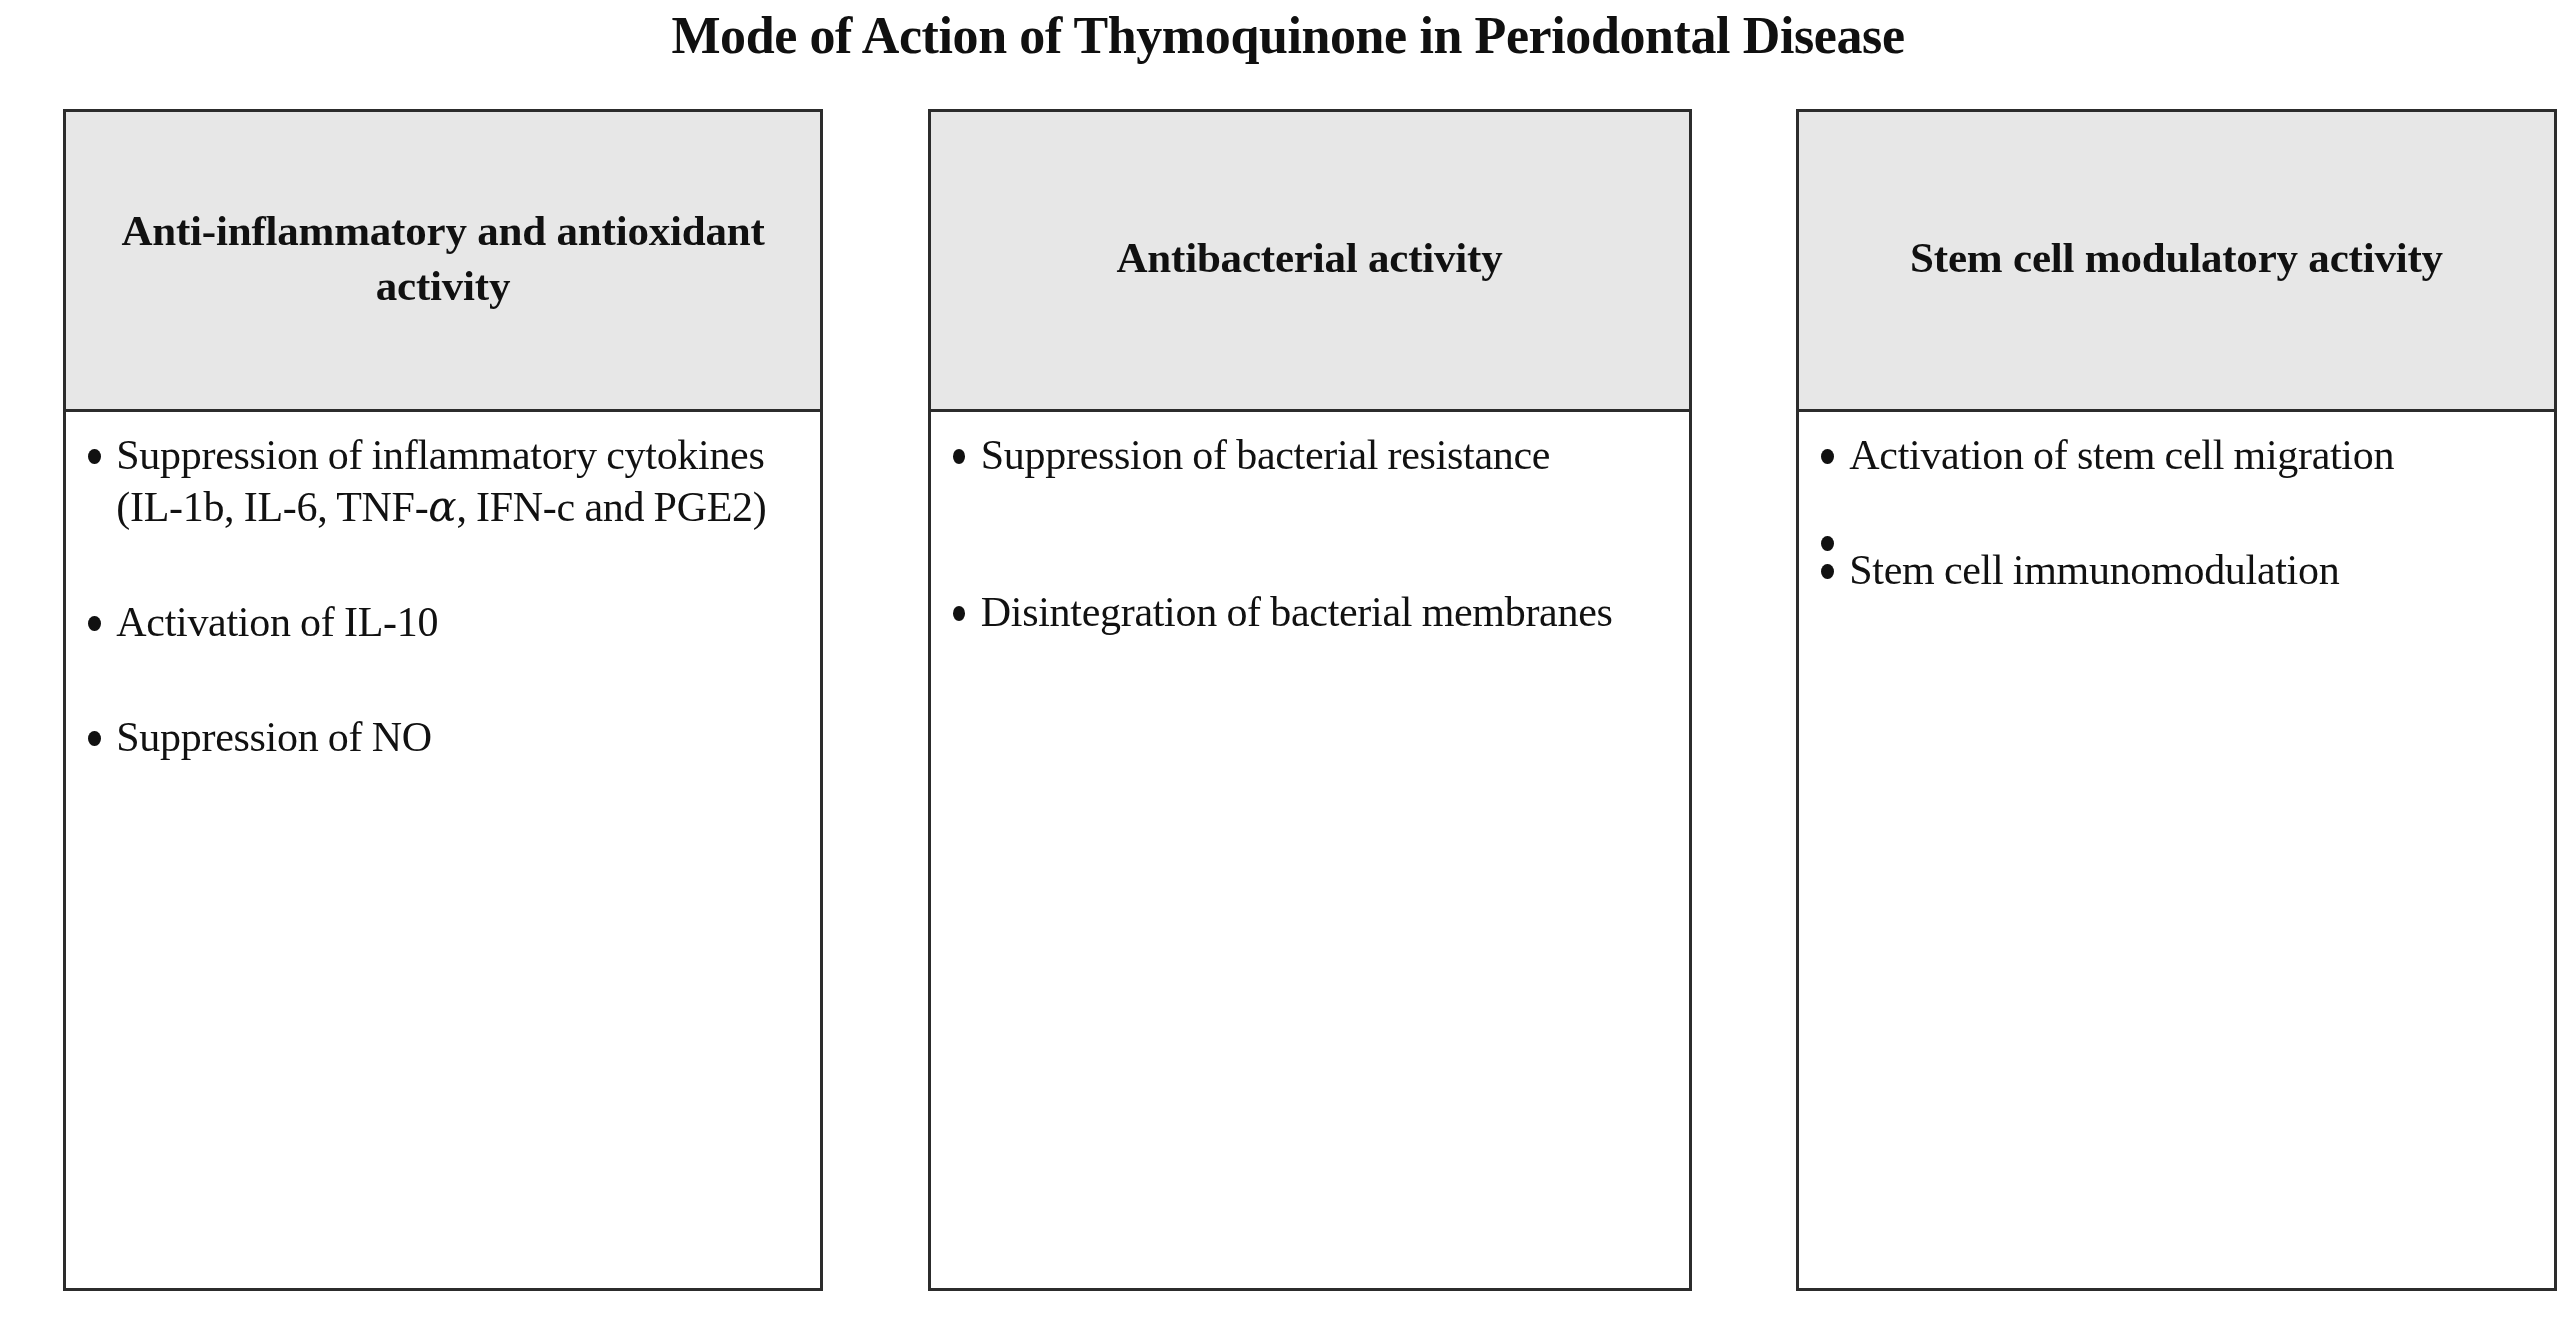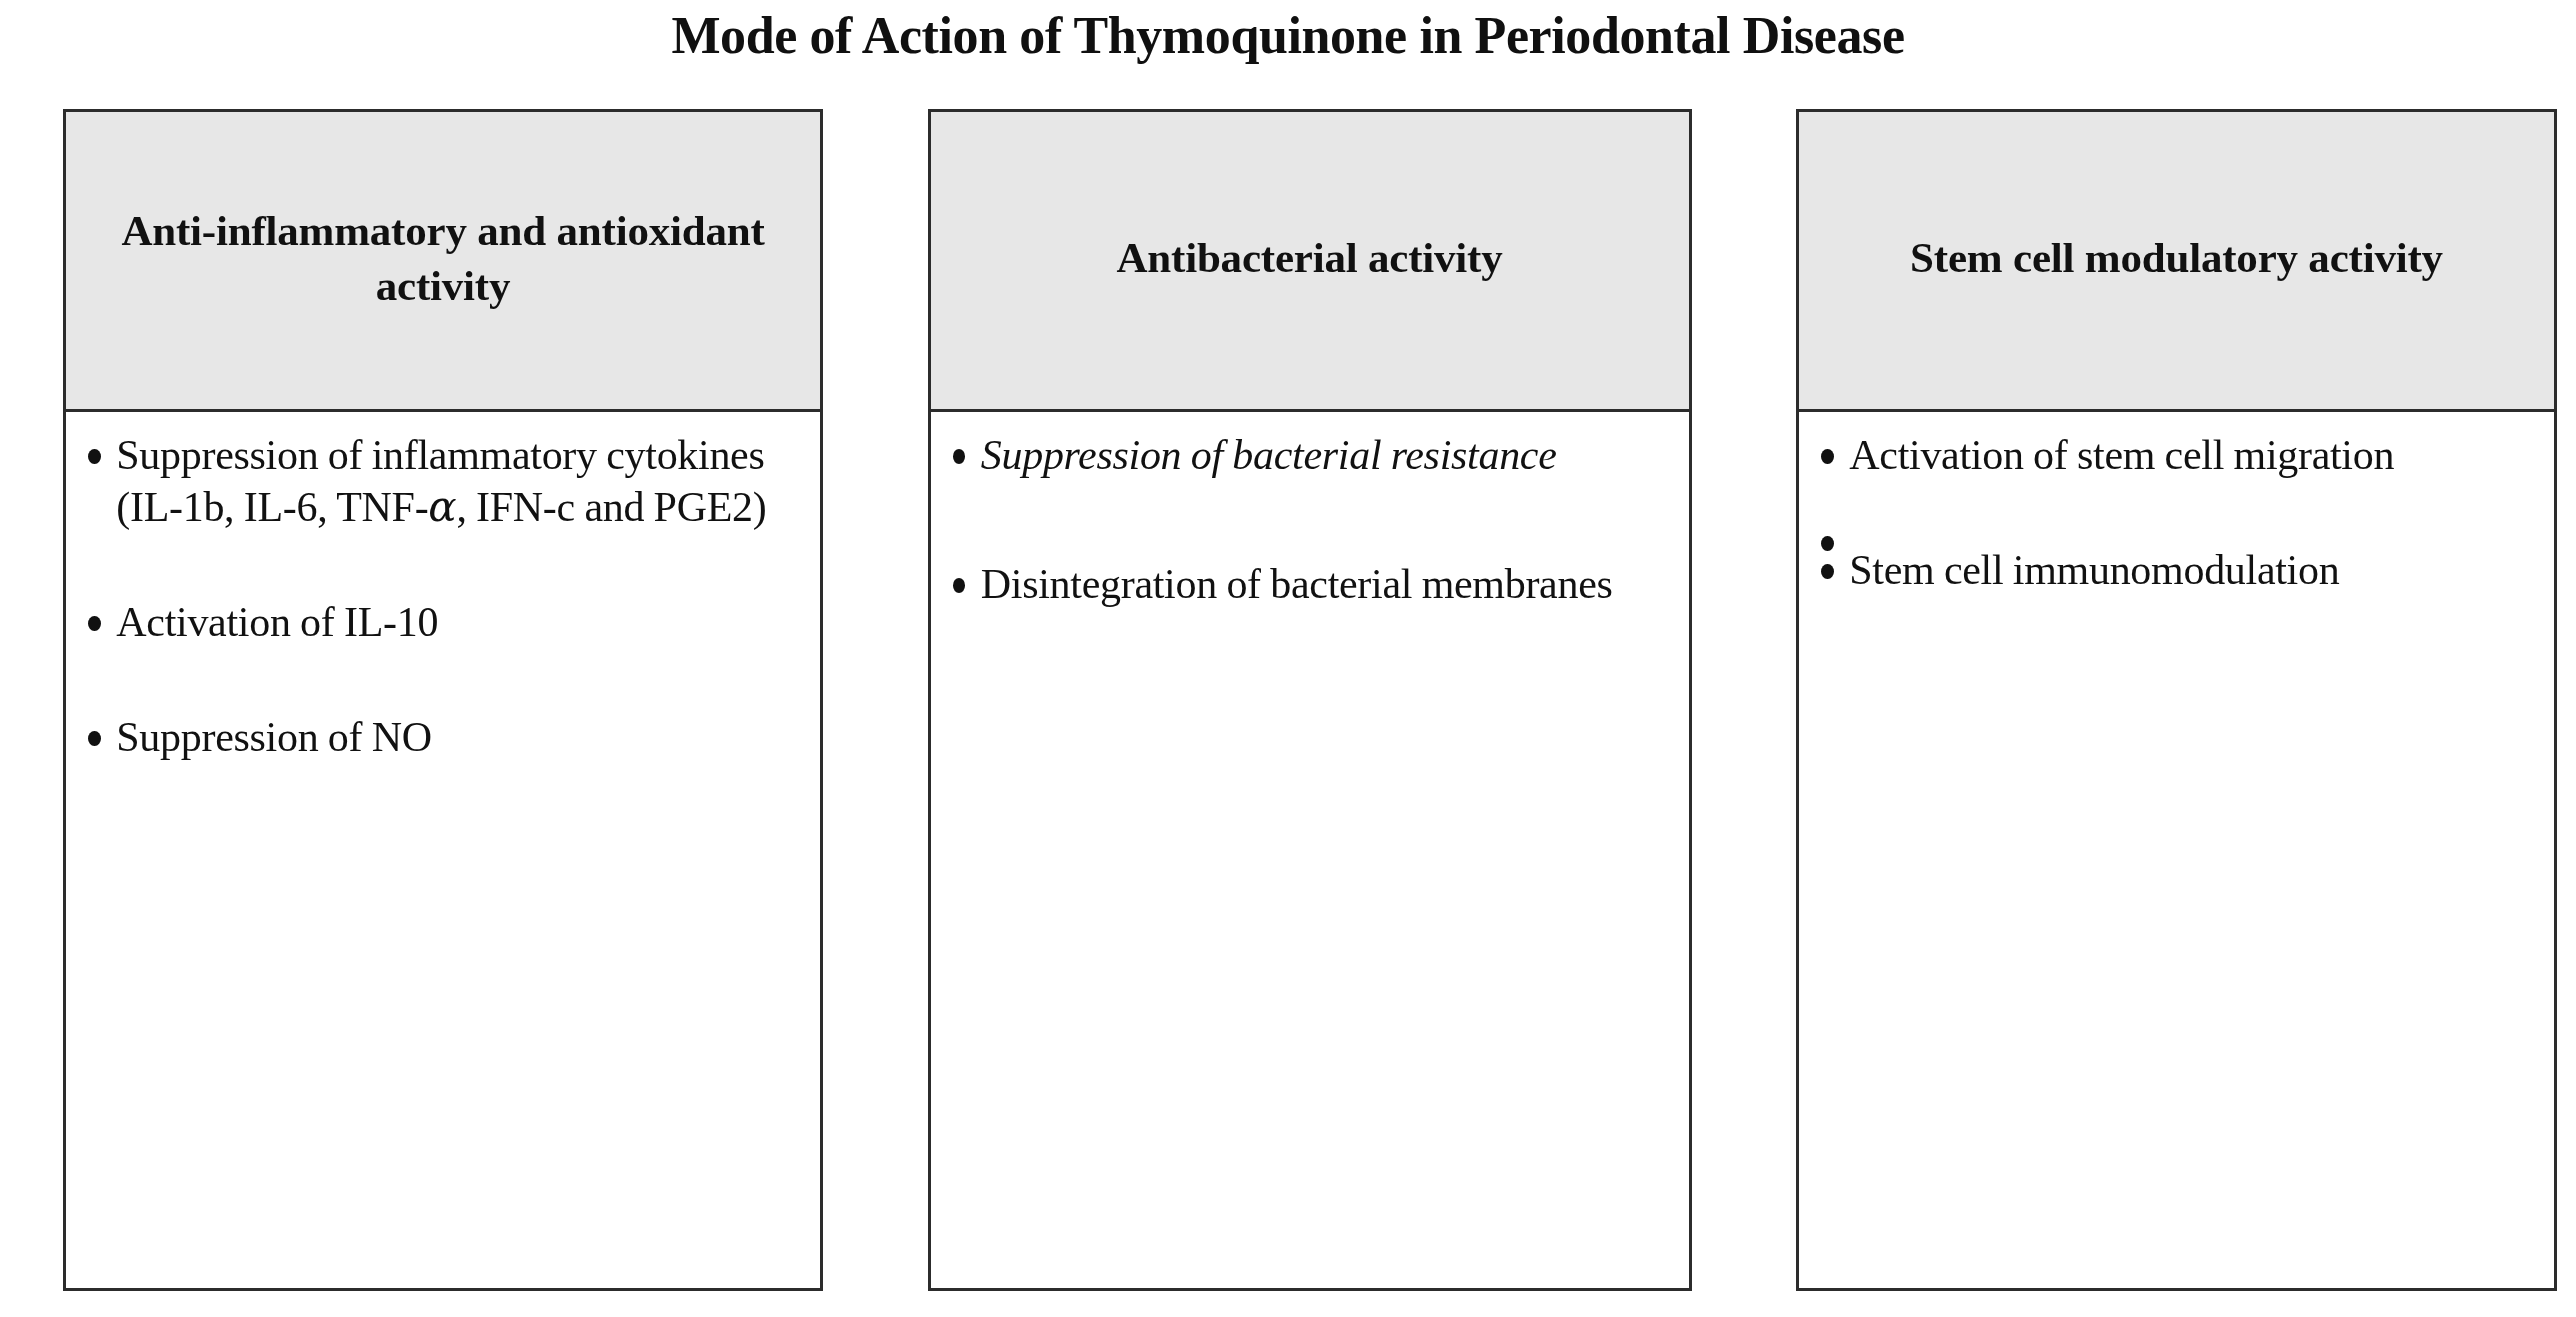--- a/index.html
+++ b/index.html
@@ -124,21 +124,21 @@
   }
 
   .greek {
     font-style: italic;
     font-family: "DejaVu Serif", "Liberation Serif", serif;
   }
 
   
   .col-1 .bullet-item.b0 { }
   .col-1 .bullet-item.b1 { }
-  .col-2 .bullet-item.b0 { margin-bottom: 78px; font-style: italic; }
+  .col-2 .bullet-item.b0 { margin-bottom: 106px; }
   .col-3 .bullet-item.b0 { margin-bottom: 36px; }
   .col-3 .bullet-item.b1 { margin-bottom: 64px; }
 </style>
 </head>
 <body>
 
 <div class="figure">
 
   <div class="figure-title">Mode of Action of Thymoquinone in Periodontal Disease</div>
 

